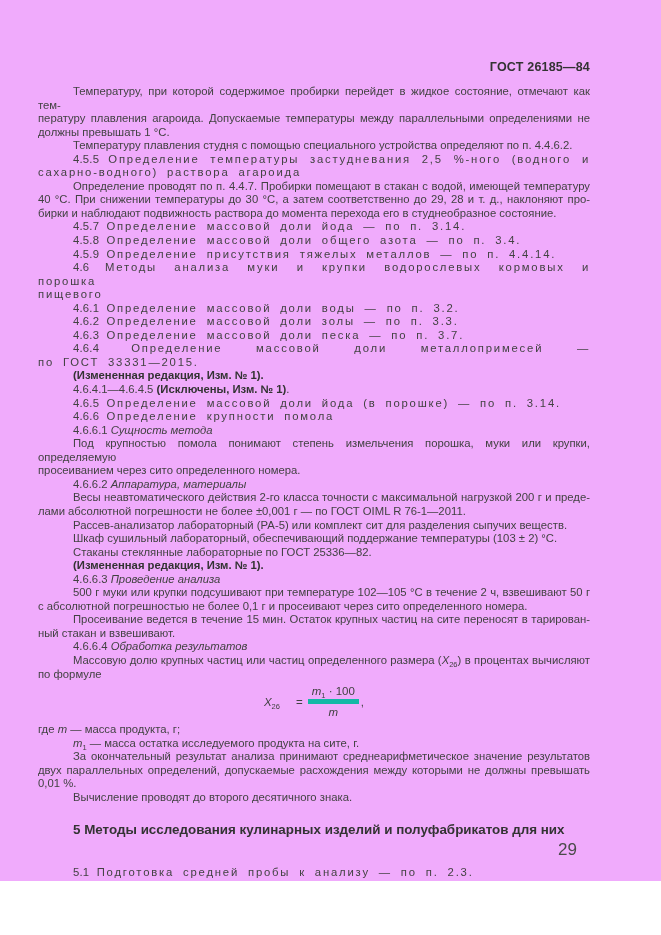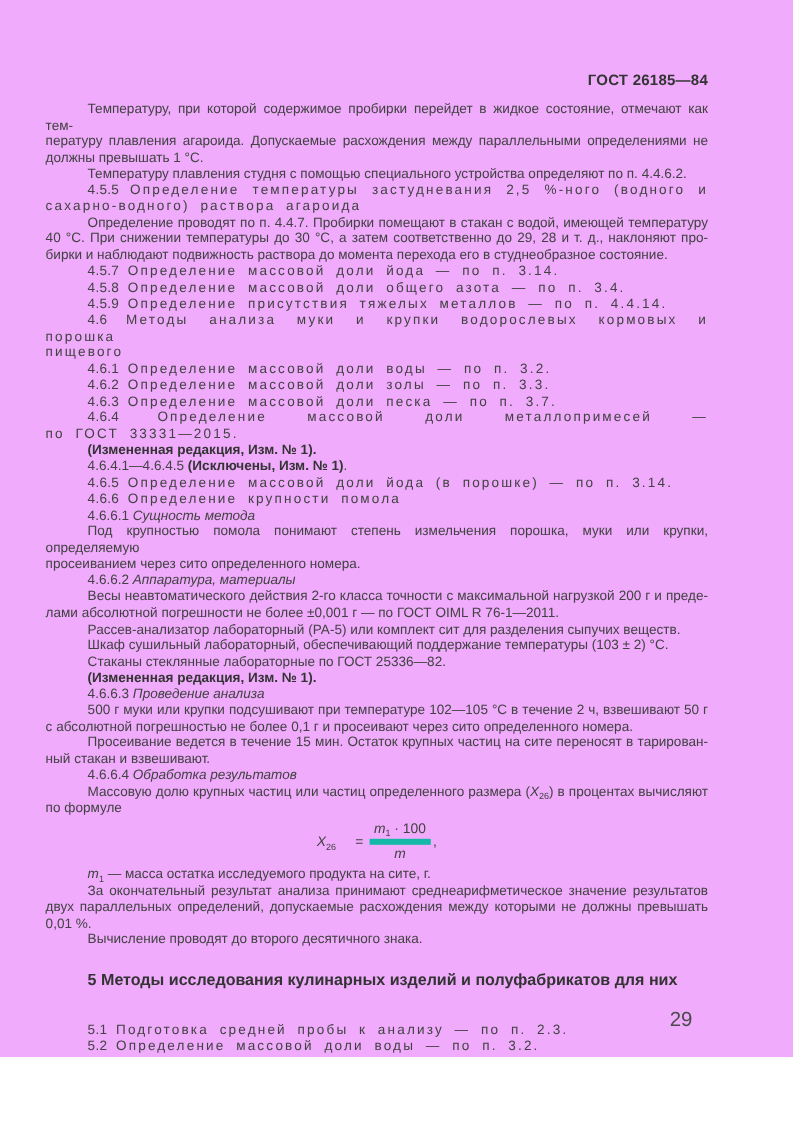--- a/index.html
+++ b/index.html
@@ -44,21 +44,21 @@
 </head>
 <body>
 
 <div class="page">
   <div class="content">
 
     <div class="gost-header">ГОСТ 26185—84</div>
 
     <div>
         <div class="ln ind jl"><span>Температуру, при которой содержимое пробирки перейдет в жидкое состояние, отмечают как тем-</span></div>
-        <div class="ln jl"><span>пературу плавления агароида. Допускаемые расхождения между параллельными определениями не</span></div>
+        <div class="ln jl"><span>пературу плавления агароида. Допускаемые температуры между параллельными определениями не</span></div>
         <div class="ln"><span>должны превышать 1 °С.</span></div>
         <div class="ln ind"><span>Температуру плавления студня с помощью специального устройства определяют по п. 4.4.6.2.</span></div>
         <div class="ln ind sp jl"><span class="num">4.5.5 </span><span>Определение температуры застудневания 2,5 %-ного (водного и</span></div>
         <div class="ln sp"><span>сахарно-водного) раствора агароида</span></div>
         <div class="ln ind jl"><span>Определение проводят по п. 4.4.7. Пробирки помещают в стакан с водой, имеющей температуру</span></div>
         <div class="ln jl"><span>40 °С. При снижении температуры до 30 °С, а затем соответственно до 29, 28 и т. д., наклоняют про-</span></div>
         <div class="ln"><span>бирки и наблюдают подвижность раствора до момента перехода его в студнеобразное состояние.</span></div>
         <div class="ln ind sp"><span class="num">4.5.7 </span><span>Определение массовой доли йода — по п. 3.14.</span></div>
         <div class="ln ind sp"><span class="num">4.5.8 </span><span>Определение массовой доли общего азота — по п. 3.4.</span></div>
         <div class="ln ind sp"><span class="num">4.5.9 </span><span>Определение присутствия тяжелых металлов — по п. 4.4.14.</span></div>
@@ -99,20 +99,21 @@
         <span class="f-eq">=</span>
         <span class="frac">
           <span class="f-num"><span class="i">m</span><sub class="sub">1</sub><span> · 100</span></span>
           <span class="f-den i">m</span>
         </span>
         <span class="f-comma">,</span>
       </span>
     </div>
 
     <div>
+        <div class="ln"><span>где </span><span class="i">m</span><span> — масса продукта, г;</span></div>
         <div class="ln ind"><span class="i">m</span><sub class="sub">1</sub><span> — масса остатка исследуемого продукта на сите, г.</span></div>
         <div class="ln ind jl"><span>За окончательный результат анализа принимают среднеарифметическое значение результатов</span></div>
         <div class="ln jl"><span>двух параллельных определений, допускаемые расхождения между которыми не должны превышать</span></div>
         <div class="ln"><span>0,01 %.</span></div>
         <div class="ln ind"><span>Вычисление проводят до второго десятичного знака.</span></div>
       </div>
 
     <div class="h1">5 Методы исследования кулинарных изделий и полуфабрикатов для них</div>
 
     <div>

